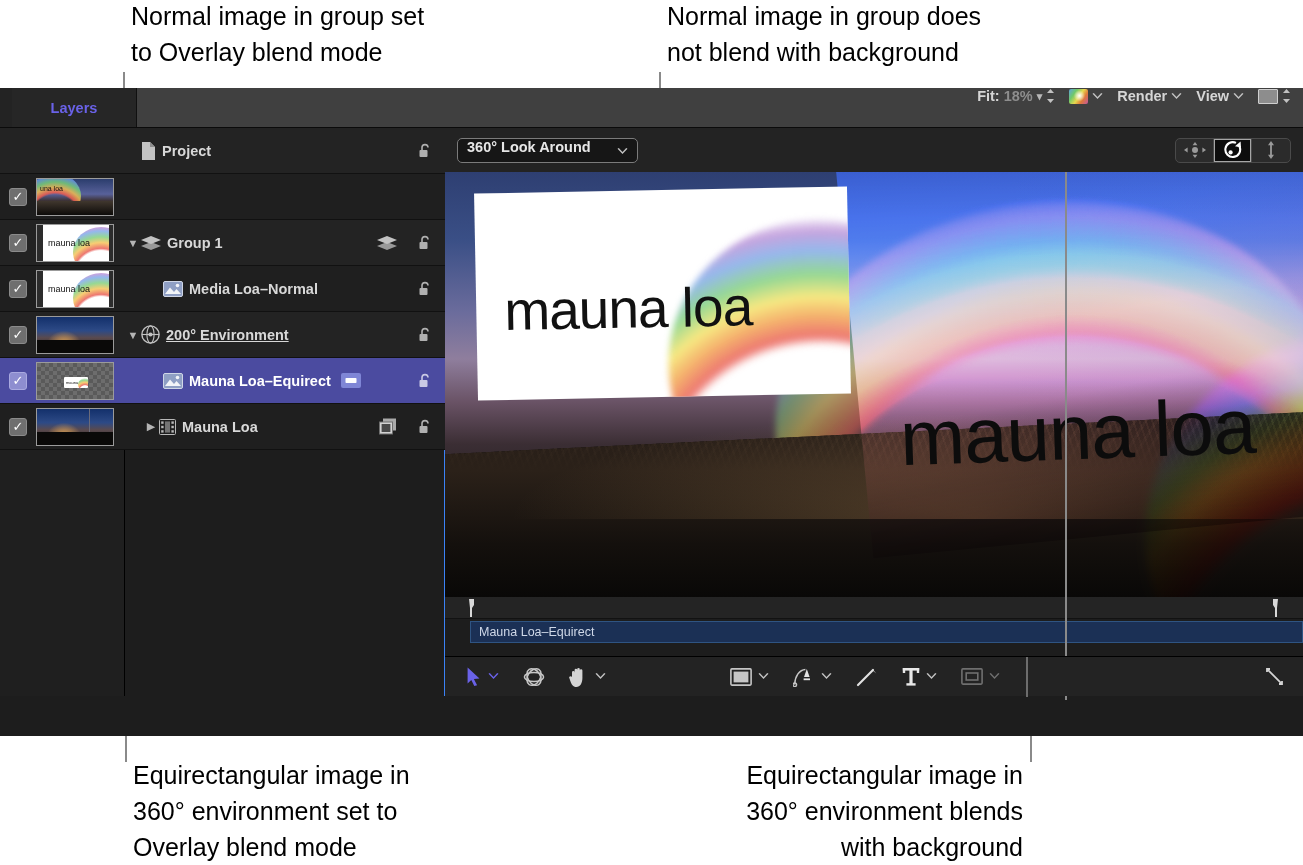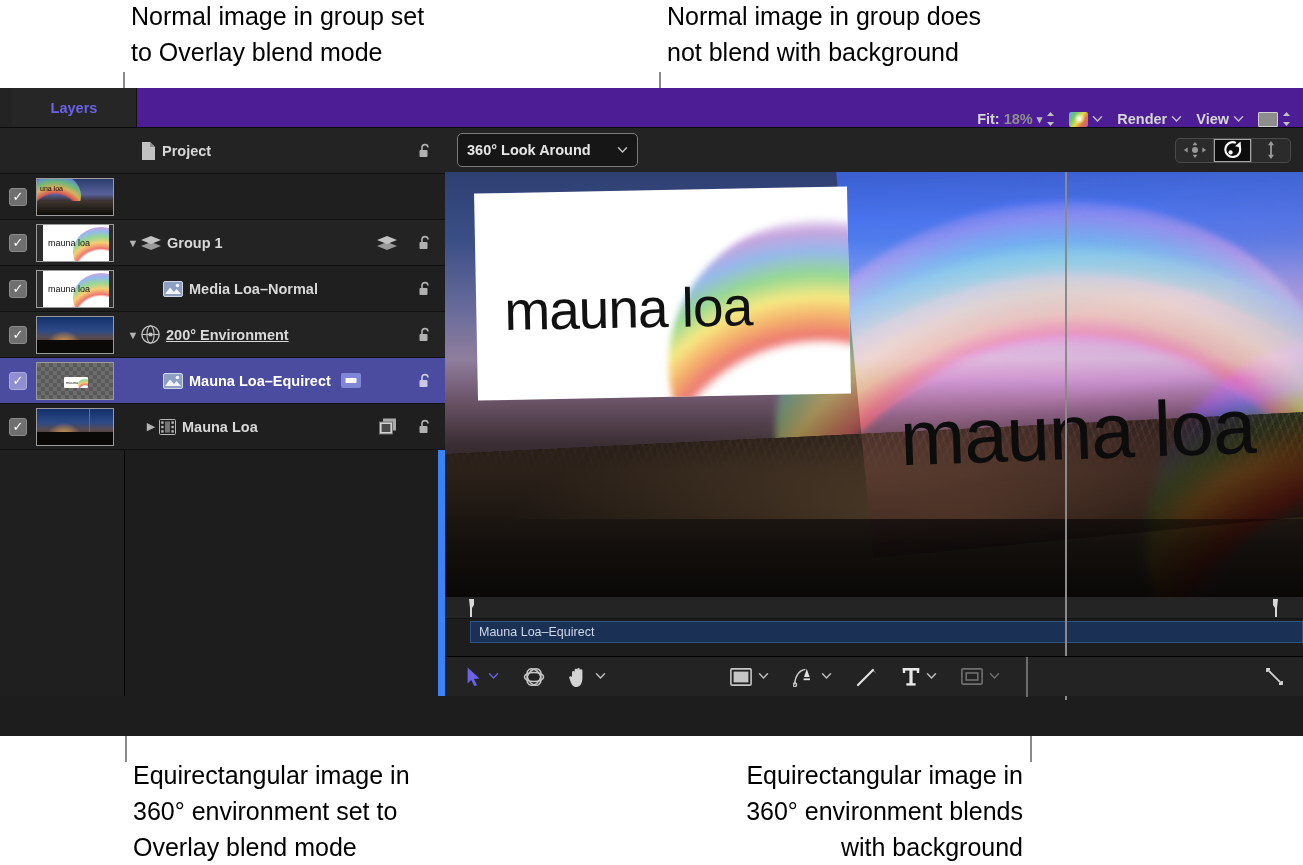--- a/index.html
+++ b/index.html
@@ -53,21 +53,21 @@
     display: flex; align-items: center; justify-content: center;
     font-size: 14.5px;
     font-weight: bold;
     color: #c9c9c9;
     border-right: 1px solid #101010;
     background: #232323;
   }
   .tab.w-layers { width: 125px; color: #6a62e8; background: #262626; margin-left: 12px; }
   .tab.w-media  { width: 147px; background: #2c2c2c; }
   .tab.w-audio  { width: 147px; background: #2c2c2c; }
-  #tab-spacer { flex: 1; background: #4c1d95; display: flex; align-items: flex-end; justify-content: flex-end; }
+  #tab-spacer { flex: 1; background: #404040; display: flex; align-items: flex-start; justify-content: flex-end; }
 
   
   #canvas-toolbar {
     display: flex; align-items: center; gap: 14px;
     padding-right: 12px;
     font-size: 14.5px; font-weight: bold; color: #d6d6d6;
   }
   .tb-item { display: flex; align-items: center; gap: 4px; cursor: default; }
   .tb-label-dim { color: #8e8e8e; font-weight: bold; }
   .updown { display: inline-block; font-size: 11px; line-height: 10px; color: #b9b9b9; text-align: center; }
@@ -79,21 +79,21 @@
   }
   .swatch-grey {
     width: 20px; height: 15px; border: 1.5px solid #cfcfcf; background: #8d8d8d; border-radius: 1px;
   }
 
   
   #layers-panel {
     position: absolute; left: 0; top: 40px;
     width: 445px; height: 568px;
     background: #1d1d1d;
-    border-right: 7px solid #3b82f6;
+    border-right: 1px solid #3b82f6;
   }
   #thumb-col-bg {
     position: absolute; left: 0; top: 0; width: 125px; height: 568px;
     background: #1f1f1f; border-right: 1px solid #000;
   }
   #layer-rows { position: absolute; left: 0; top: 0; width: 445px; }
   .layer-row {
     position: relative;
     height: 46px;
     display: flex; align-items: center;
@@ -146,22 +146,22 @@
     position: absolute; left: 445px; top: 40px;
     width: 858px; height: 568px;
     background: #1d1d1d;
   }
   #canvas-controlbar {
     position: absolute; left: 0; top: 0; width: 858px; height: 44px;
     background: #232323;
     display: flex; align-items: center; padding: 0 12px;
   }
   #lookaround-popup {
-    display: flex; align-items: center; gap: 26px;
-    height: 25px; padding: 16px 9px;
+    display: flex; align-items: flex-end; gap: 26px;
+    height: 25px; padding: 7px 9px;
     background: #161616;
     border: 1px solid #7b7b7b;
     border-radius: 5px;
     font-size: 14.5px; font-weight: bold; color: #e6e6e6;
   }
   #nav-segmented {
     margin-left: auto;
     display: flex; align-items: center;
     height: 25px;
     background: #2b2b2b;

